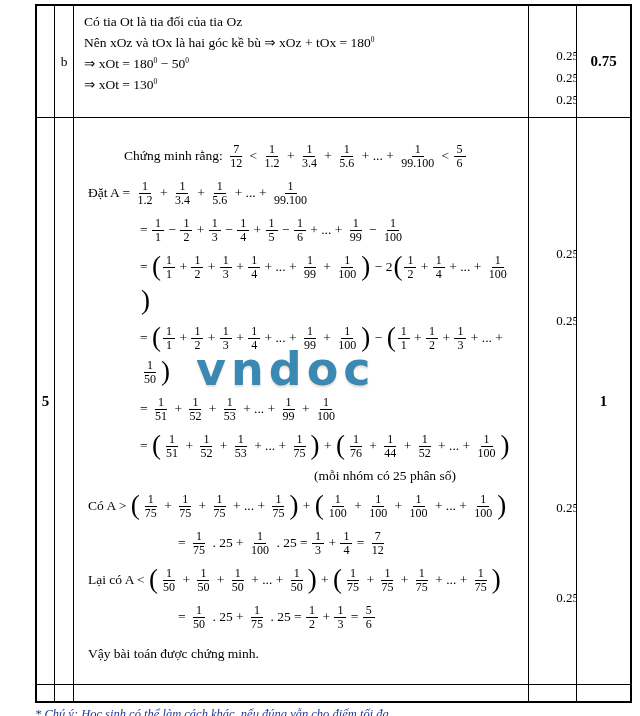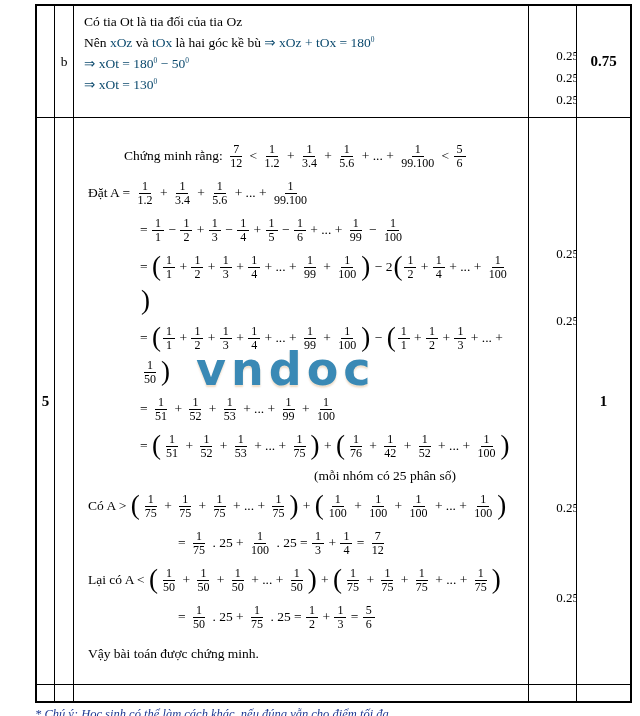--- a/index.html
+++ b/index.html
@@ -29,21 +29,21 @@
   .lead{margin-left:4px;}
   .eq{margin-left:56px;}
   .eq2{margin-left:94px;}
   .note{text-align:right;margin-right:64px;min-height:20px !important;line-height:20px !important;}
 
   .frac{display:inline-flex;flex-direction:column;align-items:center;vertical-align:middle;
     margin:0 1px;line-height:1.12;font-size:12px;}
   .frac .num{padding:0 3px;border-bottom:1px solid #000;}
   .frac .den{padding:0 3px;}
   .bigp{font-size:200%;line-height:0;vertical-align:middle;position:relative;top:-2px;font-weight:300;padding:0 1px;}
-  .mi{color:#0c4a6e;}
+  .mi{color:#000000;}
   sup{font-size:0.55em;line-height:0;}
 
   .footer{margin-top:4px;font-style:italic;color:#1f3a93;font-size:12.5px;}
 
   .watermark{position:absolute;left:196px;top:342px;font-family:"DejaVu Sans", sans-serif;
     font-size:46px;font-weight:bold;color:#0369a1;opacity:0.78;letter-spacing:5px;
     text-shadow:0 0 3px rgba(255,255,255,0.65), 0 2px 2px rgba(180,100,0,0.35);
     pointer-events:none;z-index:5;}
 </style>
 </head>
@@ -215,21 +215,21 @@
               <span class="num">1</span>
               <span class="den">53</span>
             </span> + ... + <span class="frac">
               <span class="num">1</span>
               <span class="den">75</span>
             </span><span class="bigp">)</span> + <span class="bigp">(</span><span class="frac">
               <span class="num">1</span>
               <span class="den">76</span>
             </span> + <span class="frac">
               <span class="num">1</span>
-              <span class="den">42</span>
+              <span class="den">44</span>
             </span> + <span class="frac">
               <span class="num">1</span>
               <span class="den">52</span>
             </span> + ... + <span class="frac">
               <span class="num">1</span>
               <span class="den">100</span>
             </span><span class="bigp">)</span></div>
           <div class="mline note">(mỗi nhóm có 25 phân số)</div>
           <div class="mline lead">Có  A &gt;  <span class="bigp">(</span><span class="frac">
               <span class="num">1</span>

